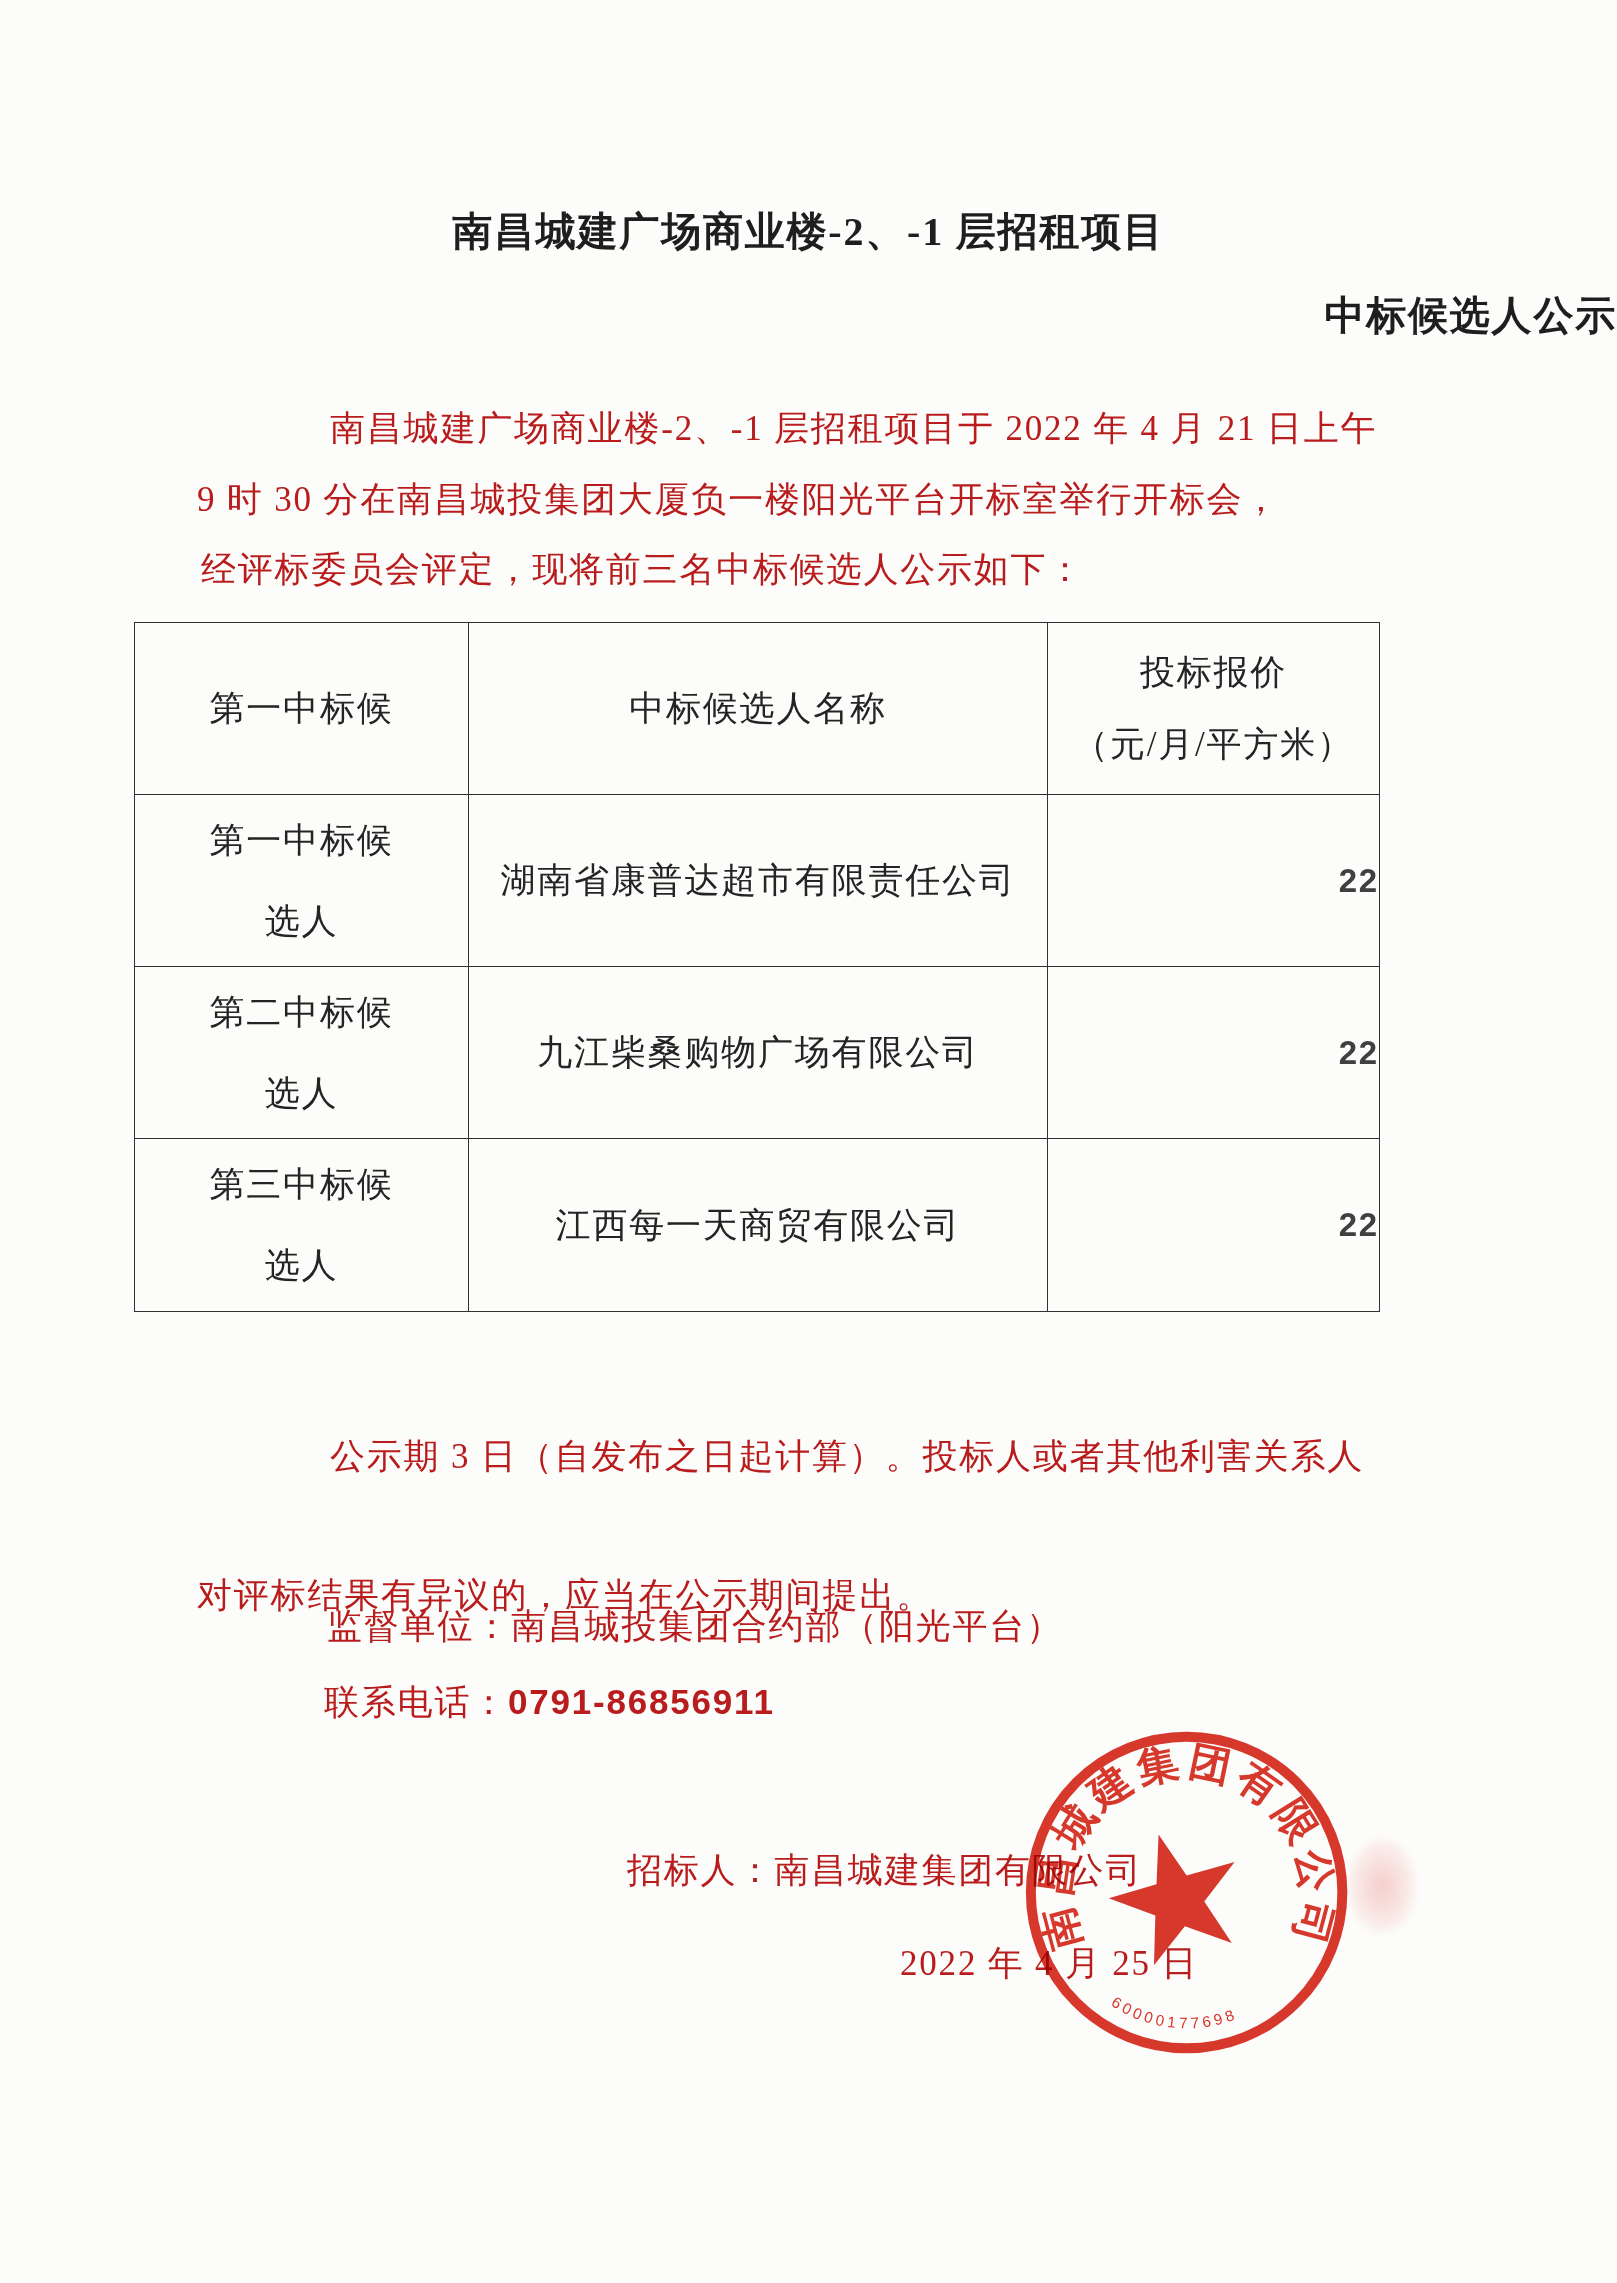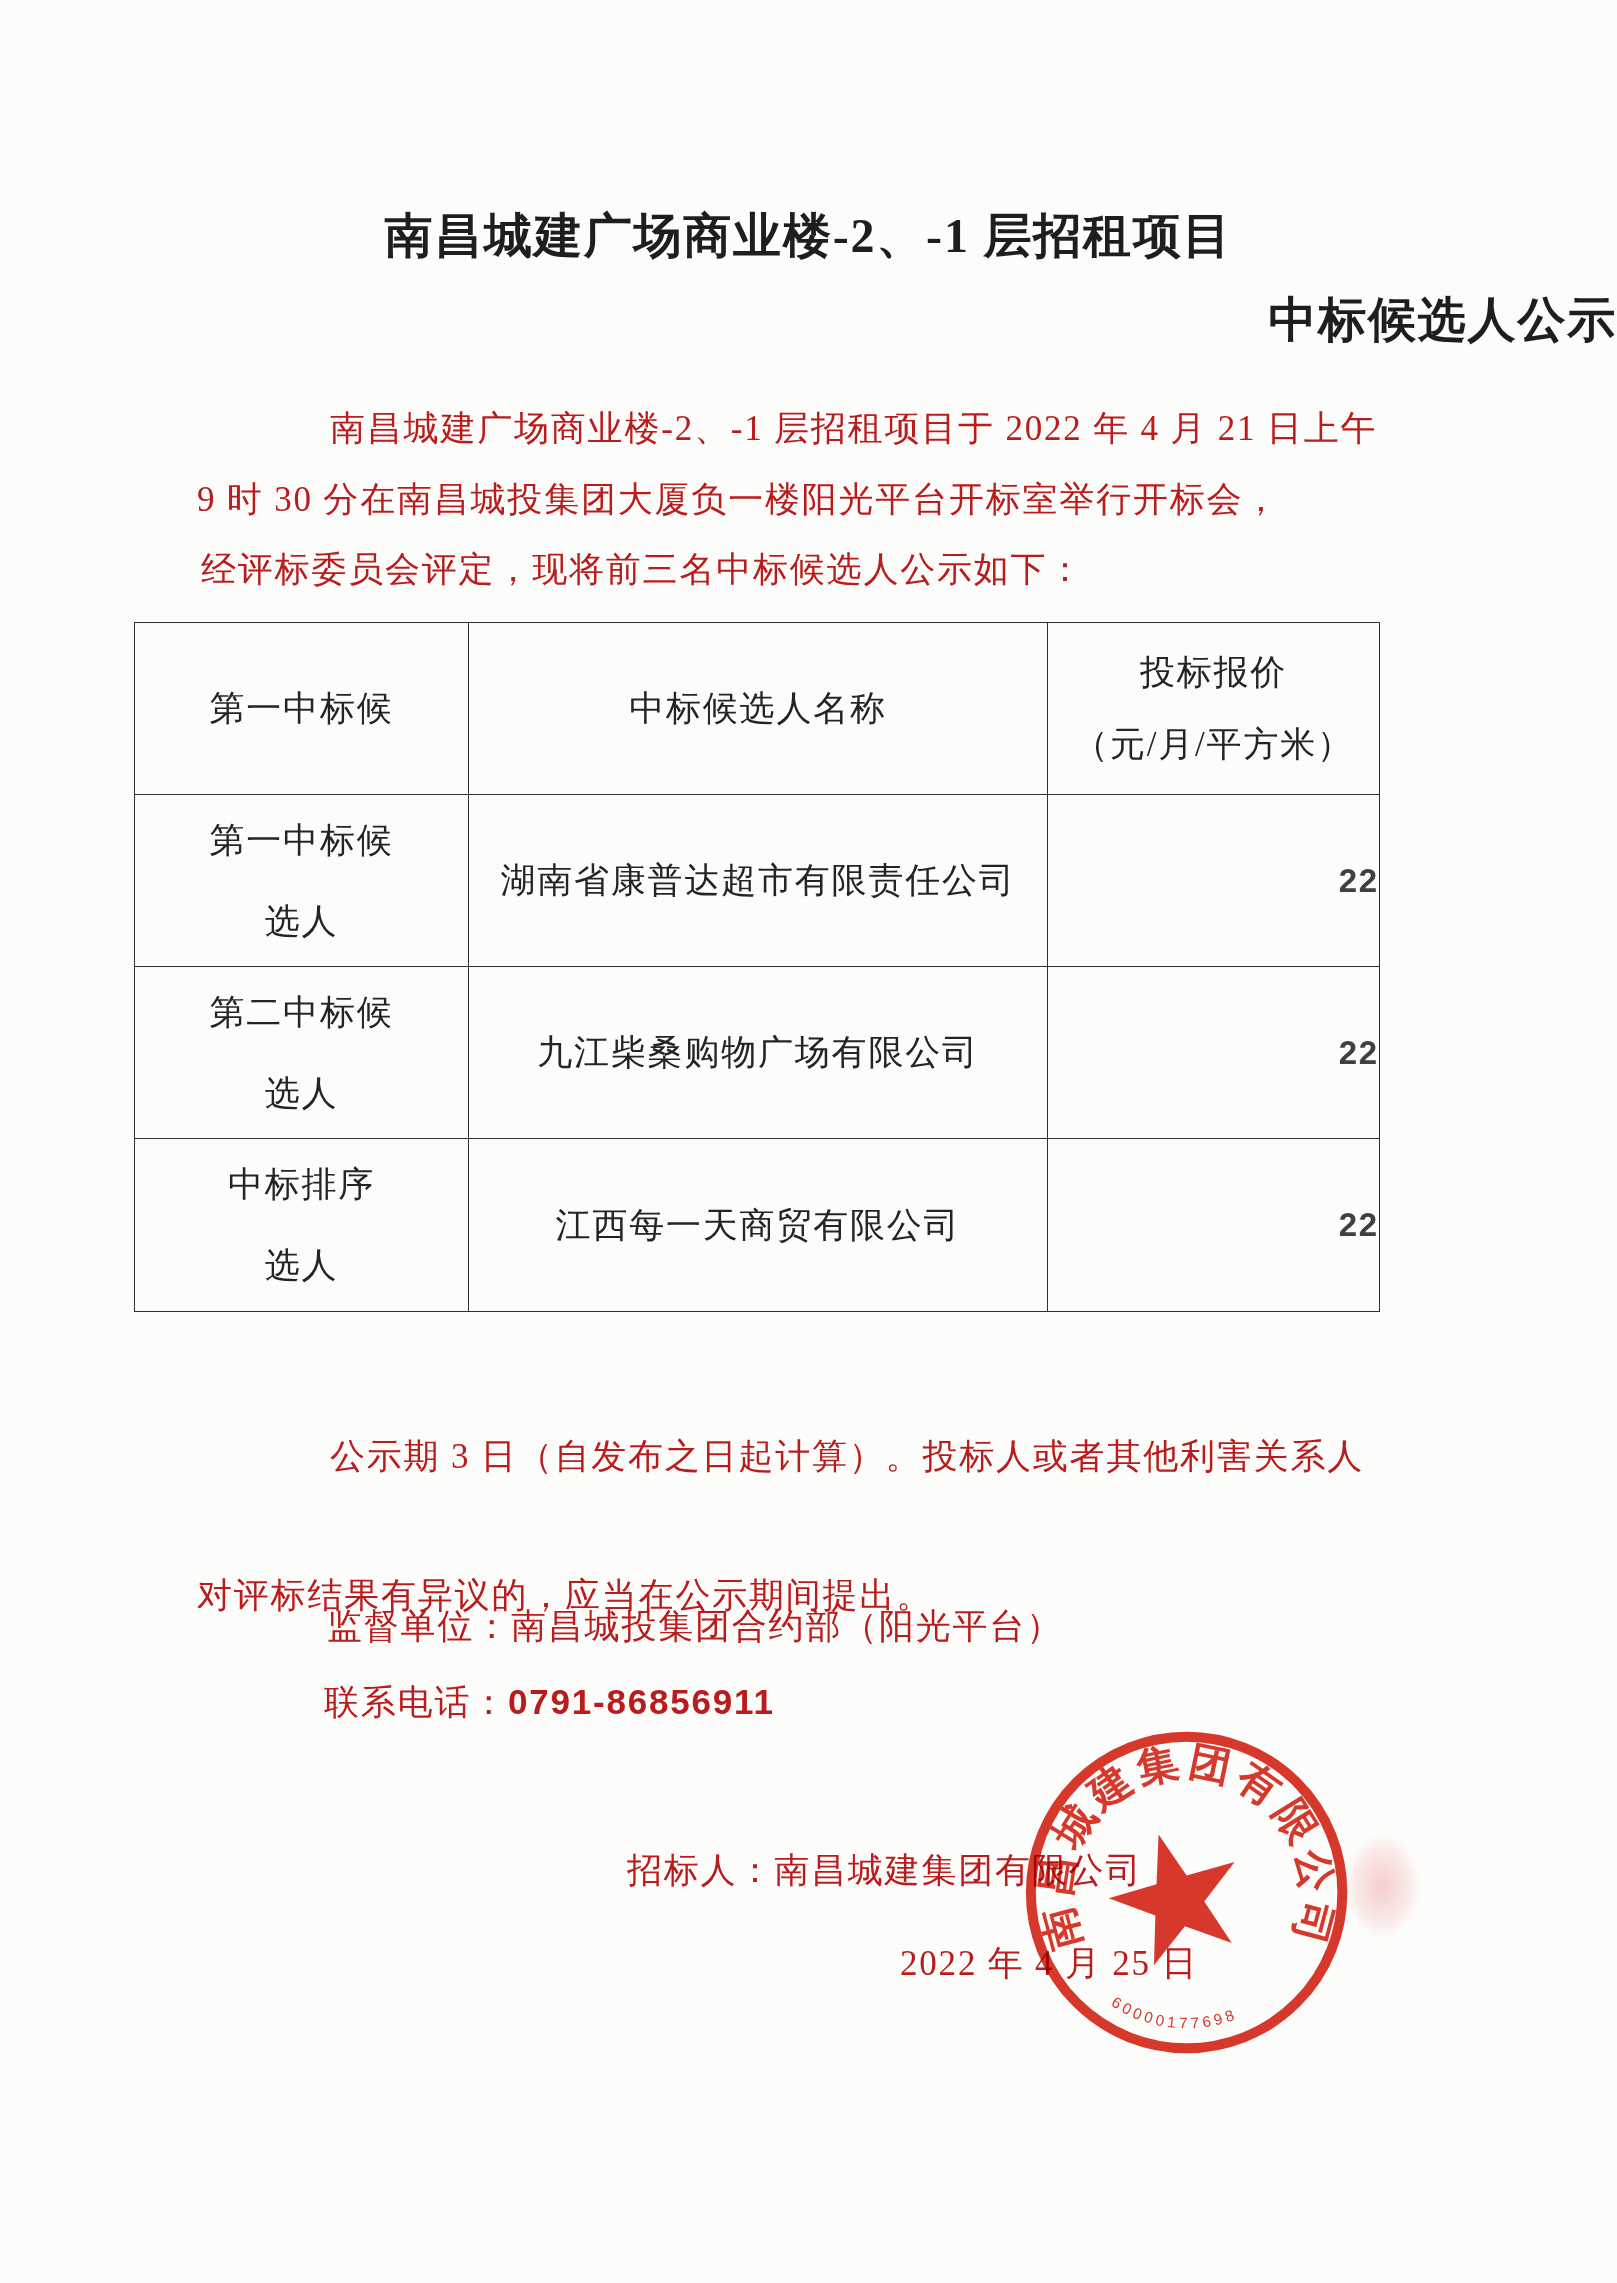--- a/index.html
+++ b/index.html
@@ -9,21 +9,21 @@
     width:1617px; height:2283px;
     margin:0 auto;
     background:#fcfcfa;
     color:#1e1e1e;
     font-family:"Liberation Serif","DejaVu Serif",serif;
     overflow:hidden;
   }
   .doc-title {
     position:absolute; left:0; width:100%;
     text-align:center;
-    font-size:48px; font-weight:bold;
+    font-size:40px; font-weight:bold;
     letter-spacing:1.8px;
     white-space:nowrap;
   }
   #title-line1 { top:204px; }
   #title-line2 { top:288px;text-align:right; }
   .bodyline {
     position:absolute;
     font-size:35px;
     letter-spacing:1.8px;
     white-space:nowrap;
@@ -120,21 +120,21 @@
       <div class="rank-line">选人</div>
     </div>
     <div class="cell">
       <div>九江柴桑购物广场有限公司</div>
     </div>
     <div class="cell last-col price-cell">
       <div>22</div>
     </div>
 
     <div class="cell last-row">
-      <div class="rank-line">中标排序</div>
+      <div class="rank-line">第三中标候</div>
       <div class="rank-line">选人</div>
     </div>
     <div class="cell last-row">
       <div>江西每一天商贸有限公司</div>
     </div>
     <div class="cell last-row last-col price-cell">
       <div>22</div>
     </div>
   </div>
 

